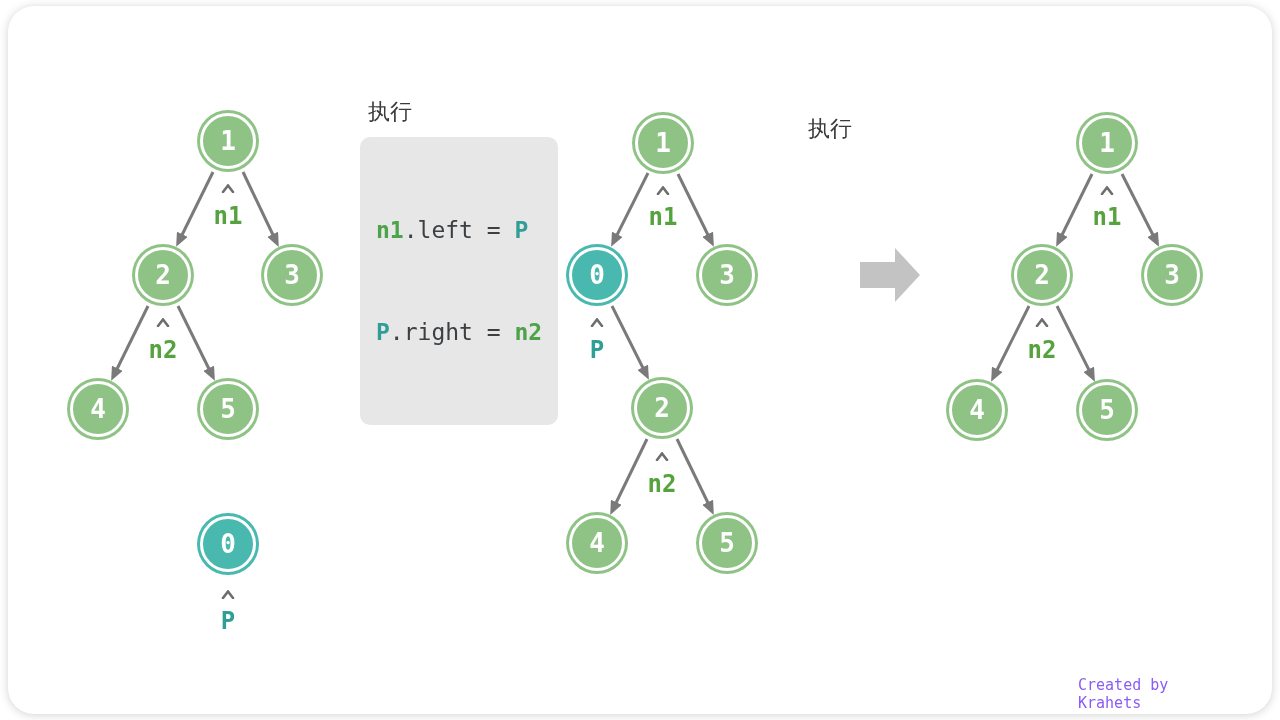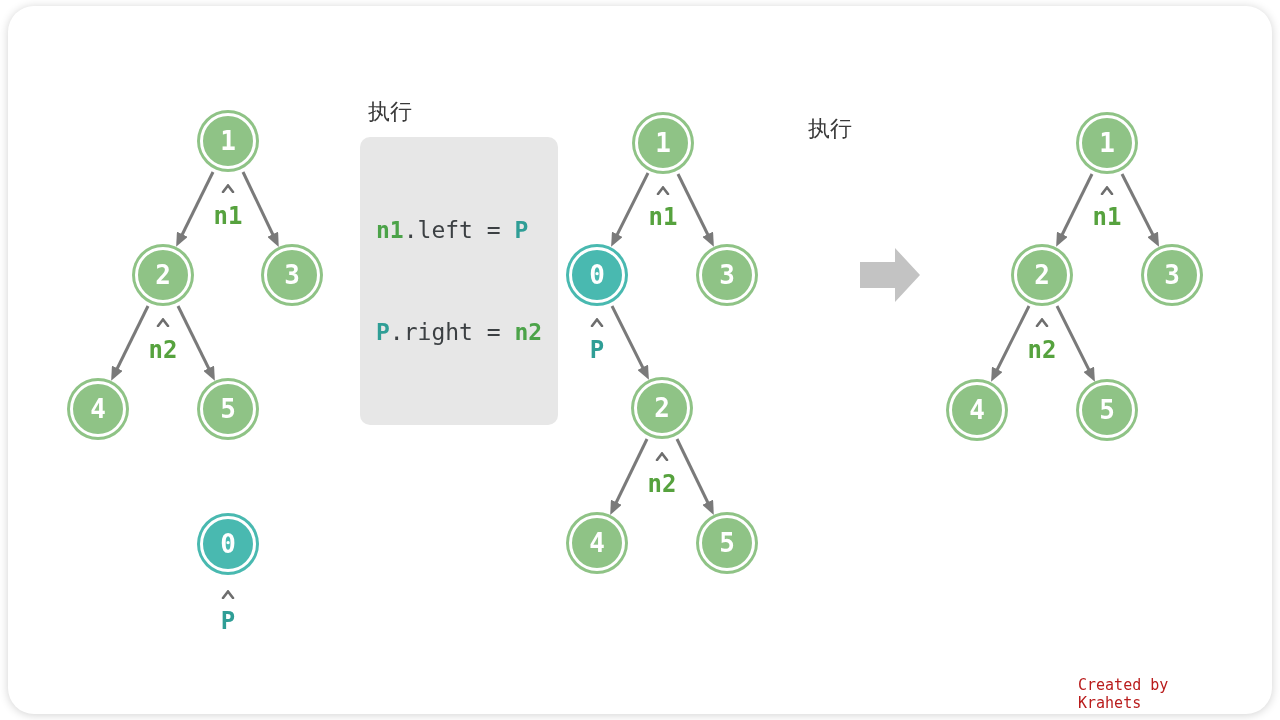--- a/index.html
+++ b/index.html
@@ -19,21 +19,21 @@
 
   .caret{position:absolute;width:14px;height:9px;}
 
   .exec-title{position:absolute;font-size:22px;color:#3a3a3a;font-weight:500;
               font-family:"DejaVu Sans","Liberation Sans",sans-serif;}
   .codebox{position:absolute;background:#E7E7E7;border-radius:10px;padding:8px 16px;
            font-size:23px;line-height:34px;color:#3C4043;white-space:pre;}
   .tok-green{color:#4CA349;font-weight:bold;}
   .tok-teal{color:#2F9E96;font-weight:bold;}
 
-  .watermark{position:absolute;left:1078px;top:676px;width:162px;font-size:15px;color:#b91c1c;letter-spacing:0px;}
+  .watermark{position:absolute;left:1078px;top:676px;width:162px;font-size:15px;color:#8b5cf6;letter-spacing:0px;}
 </style>
 </head>
 <body>
 
 <div class="stage">
   <div class="card"></div>
 
   <svg class="edges-svg" viewBox="0 0 1280 720">
     <defs>
       <marker id="ah" markerUnits="userSpaceOnUse" markerWidth="14" markerHeight="12" refX="3" refY="6" orient="auto">

